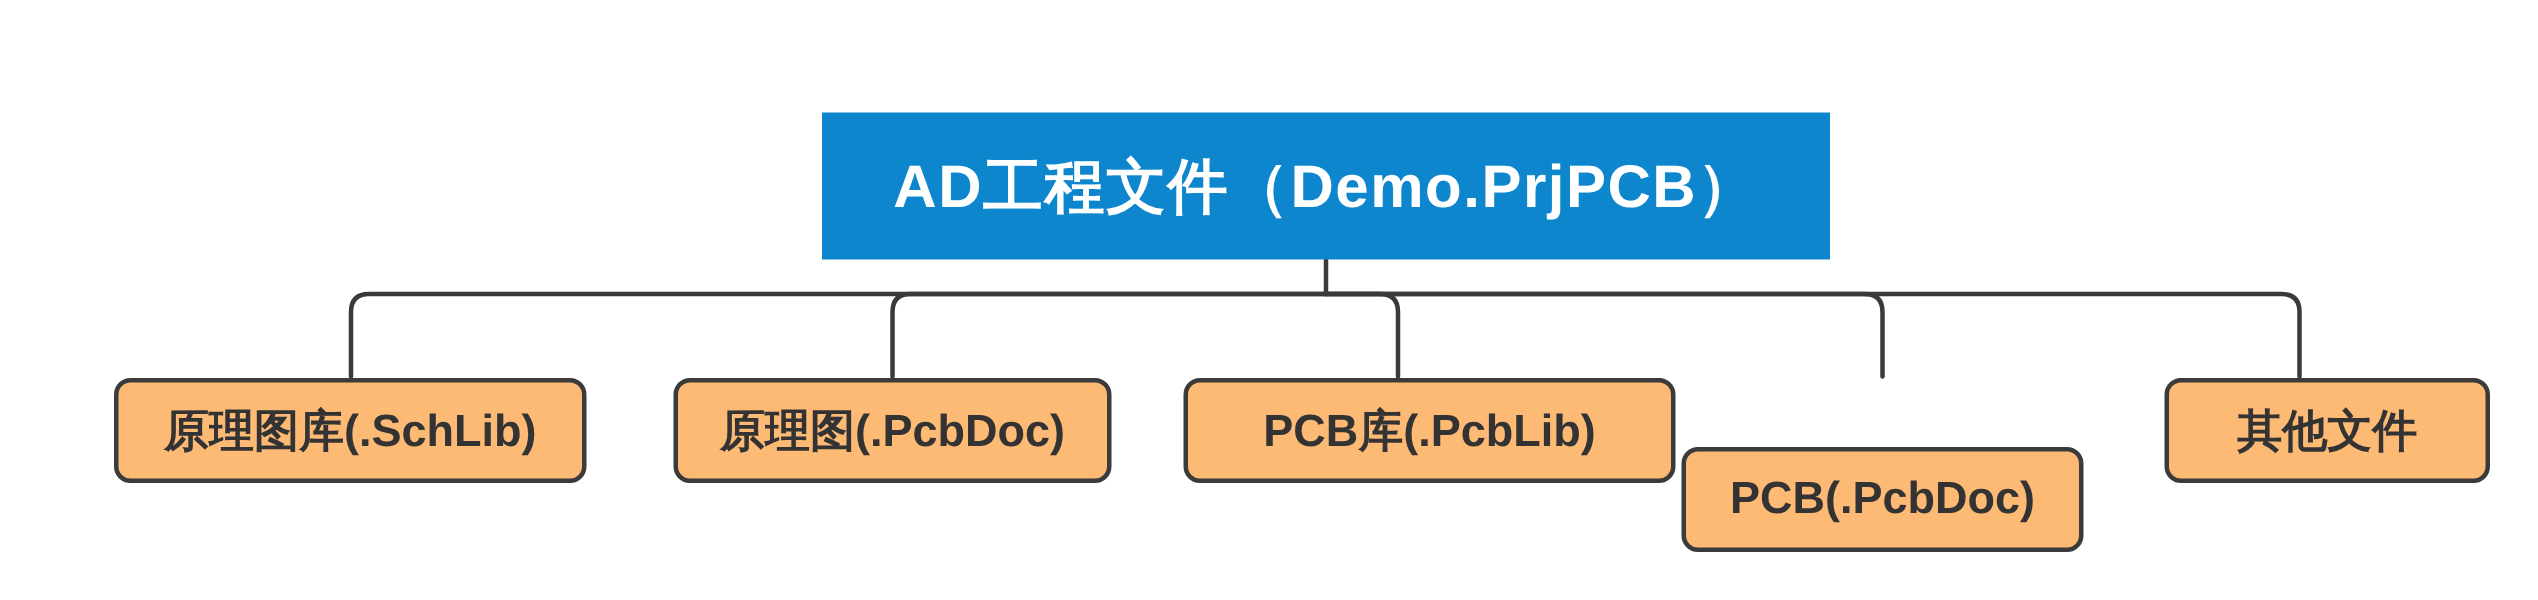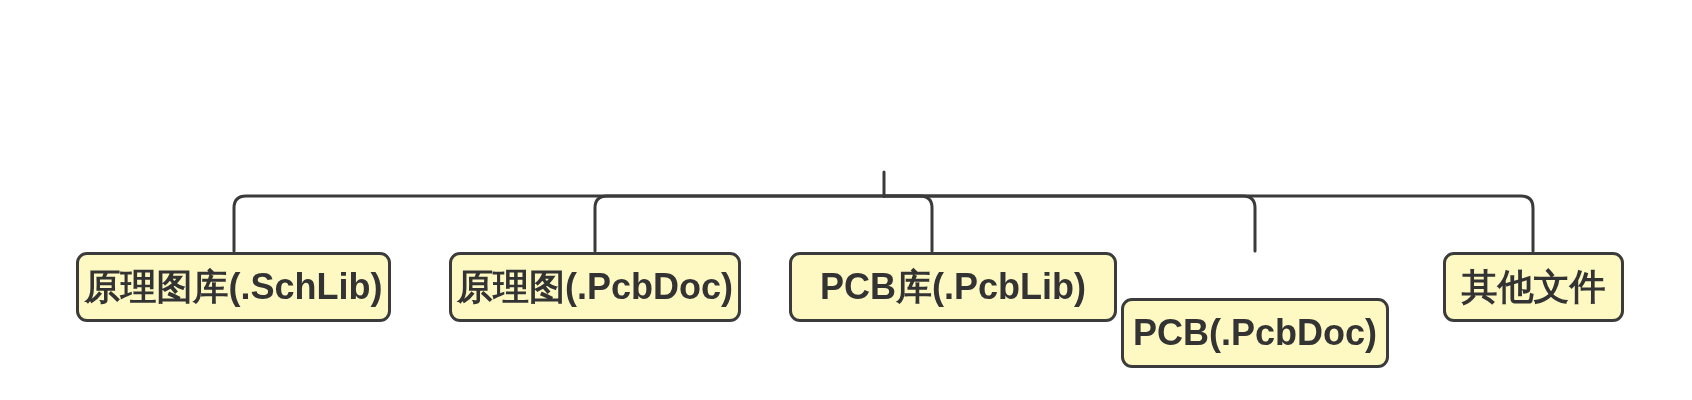--- a/index.html
+++ b/index.html
@@ -42,53 +42,56 @@
     justify-content: center;
     font-size: 40px;
     font-weight: bold;
     letter-spacing: 1px;
     box-sizing: border-box;
   }
   .child-node {
     position: absolute;
     top: 252px;
     height: 70px;
-    background: #fef9c3;
+    background: #fdba74;
     border: 3px solid #3b3b3b;
     border-radius: 11px;
     color: #333333;
     display: flex;
     align-items: center;
     justify-content: center;
-    font-size: 36px;
+    font-size: 30px;
     font-weight: bold;
     box-sizing: border-box;
   }
   .child-0 { left: 76px;   width: 315px; }
   .child-1 { left: 449px;  width: 292px; }
   .child-2 { left: 789px;  width: 328px; justify-content: center; }
   .child-3 { left: 1121px; width: 268px; margin-top: 46px; }
-  .child-4 { left: 1443px; width: 181px; }
+  .child-4 { left: 1443px; width: 217px; }
 </style>
 </head>
 <body>
 
 <div class="canvas">
 
   <svg class="connectors" viewBox="0 0 1692 400" xmlns="http://www.w3.org/2000/svg">
 
     <path d="M 884 172 V 196"></path>
 
     <path d="M 884 196 H 246 Q 234 196 234 208 V 251"></path>
     <path d="M 884 196 H 607 Q 595 196 595 208 V 251"></path>
     <path d="M 884 196 H 920 Q 932 196 932 208 V 251"></path>
     <path d="M 884 196 H 1243 Q 1255 196 1255 208 V 251"></path>
     <path d="M 884 196 H 1521 Q 1533 196 1533 208 V 251"></path>
   </svg>
 
+  <div class="root-node">
+    <span>AD工程文件（Demo.PrjPCB）</span>
+  </div>
 
   <div class="child-node child-0">
     <span>原理图库(.SchLib)</span>
   </div>
   <div class="child-node child-1">
     <span>原理图(.PcbDoc)</span>
   </div>
   <div class="child-node child-2">
     <span>PCB库(.PcbLib)</span>
   </div>

